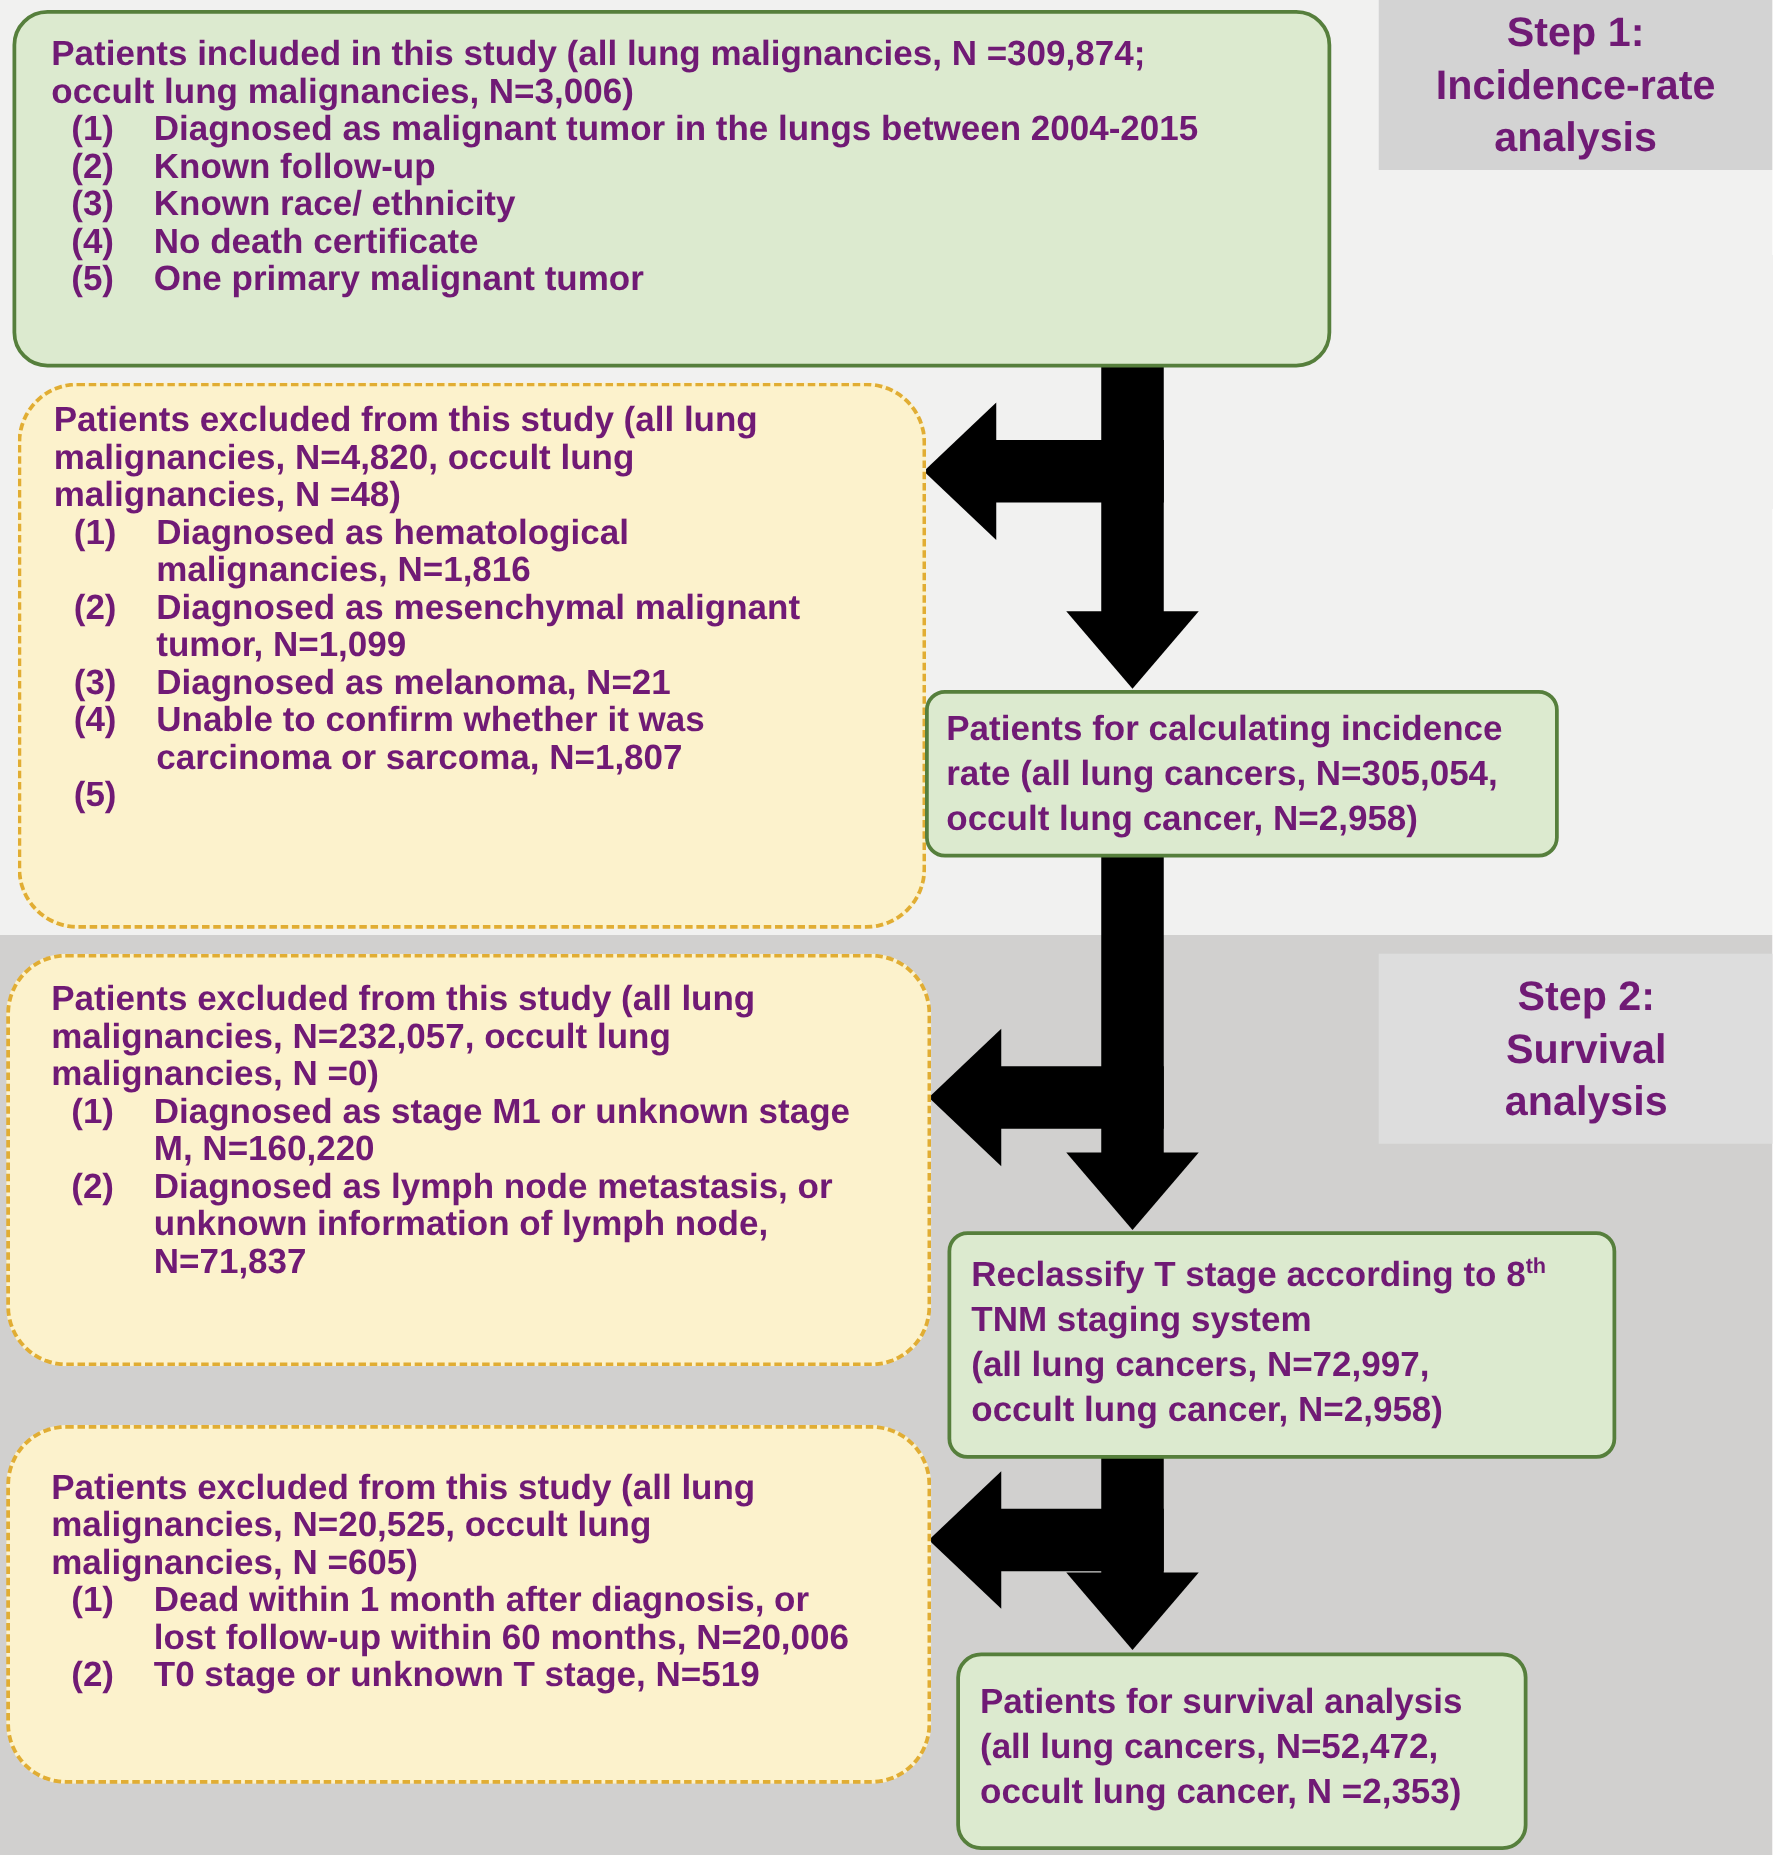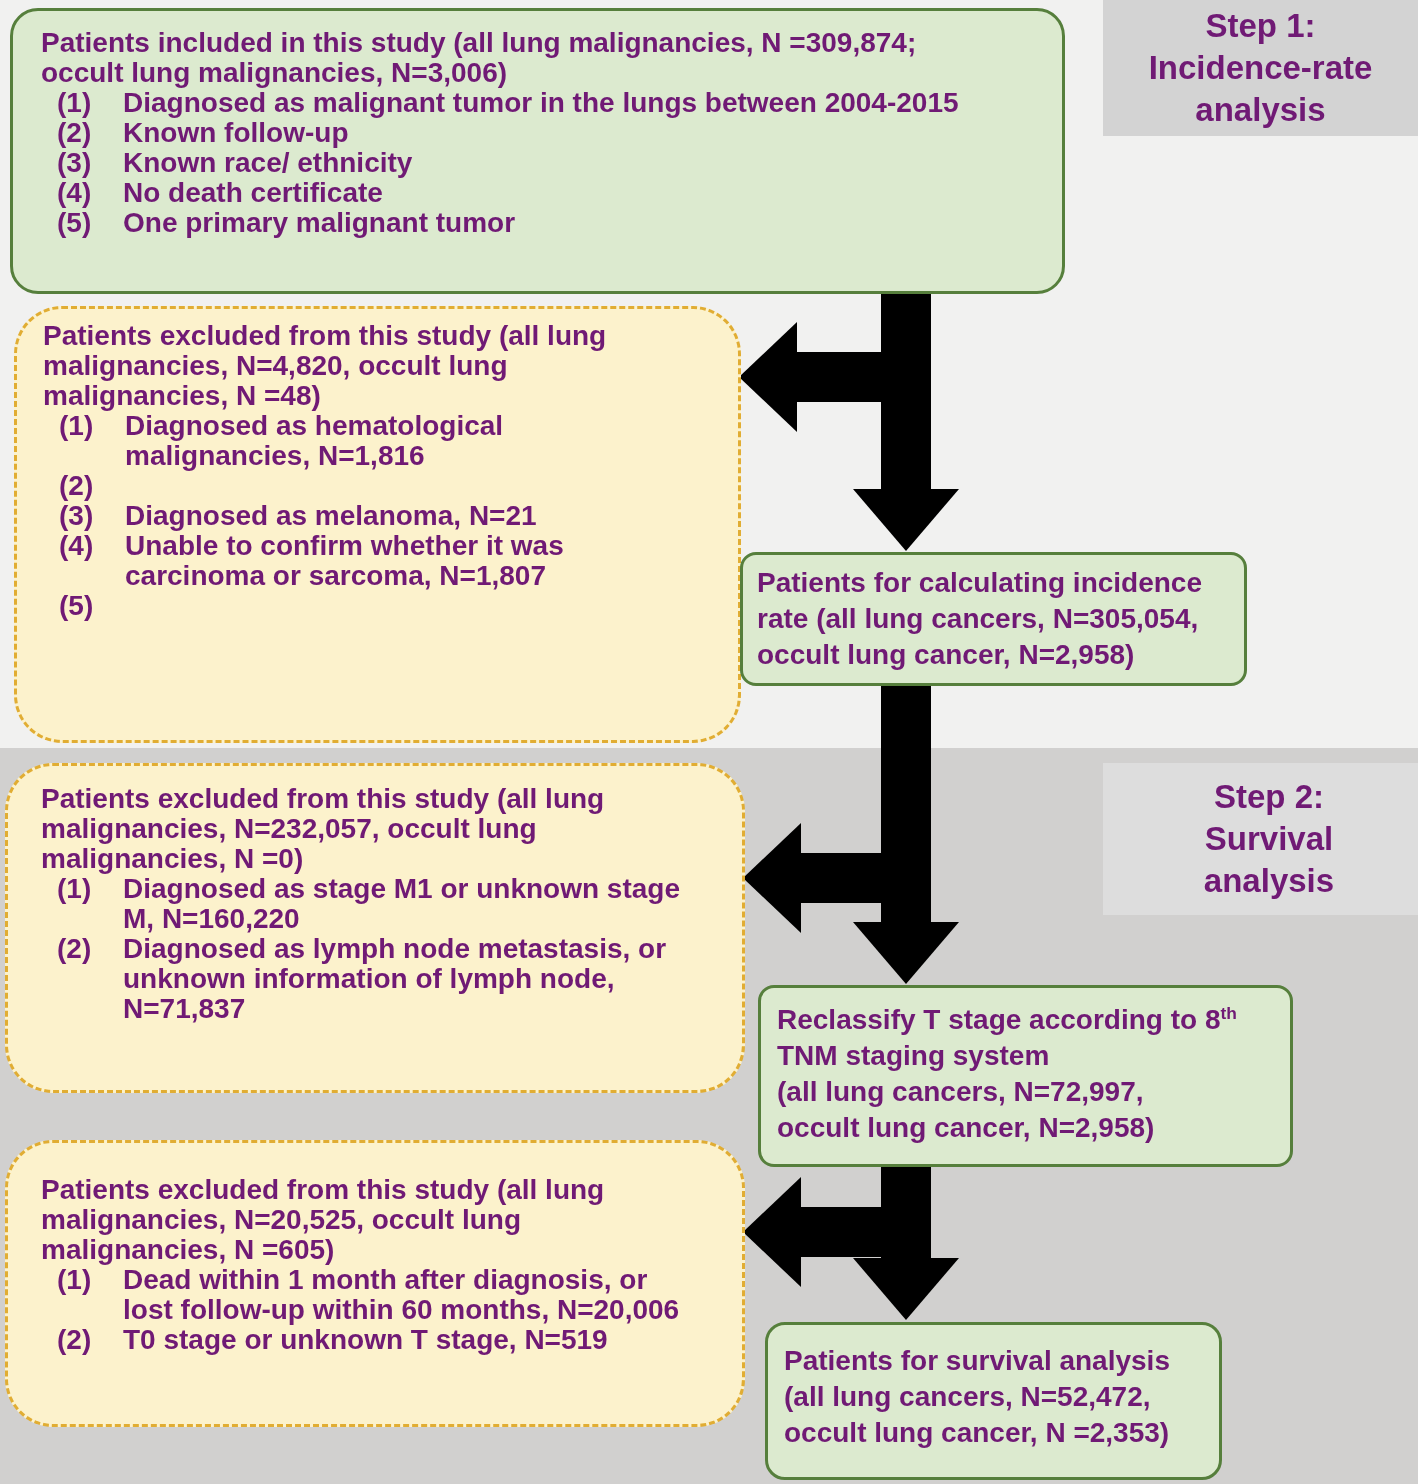--- a/index.html
+++ b/index.html
@@ -115,20 +115,21 @@
   </div>
 
   <div class="box yellow exclude1-box">
     <div class="intro">Patients excluded from this study (all lung malignancies, N=4,820, occult lung malignancies, N =48)</div>
     <div class="item">
       <span class="num">(1)</span>
       <span class="txt">Diagnosed as hematological malignancies, N=1,816</span>
     </div>
     <div class="item">
       <span class="num">(2)</span>
+      <span class="txt">Diagnosed as mesenchymal malignant tumor, N=1,099</span>
     </div>
     <div class="item">
       <span class="num">(3)</span>
       <span class="txt">Diagnosed as melanoma, N=21</span>
     </div>
     <div class="item">
       <span class="num">(4)</span>
       <span class="txt">Unable to confirm whether it was carcinoma or sarcoma, N=1,807</span>
     </div>
     <div class="item">

